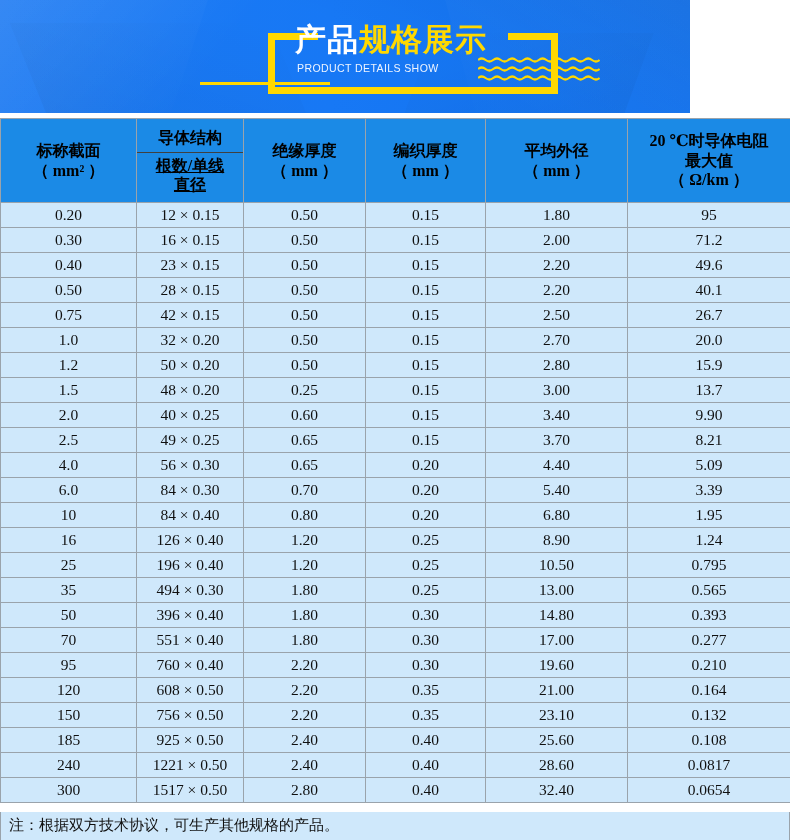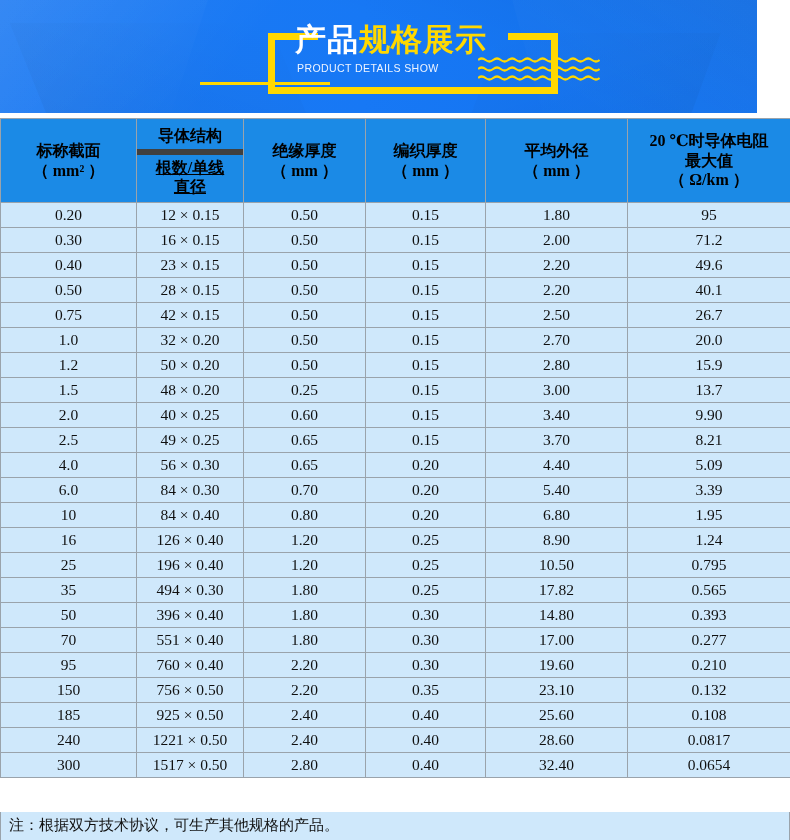--- a/index.html
+++ b/index.html
@@ -8,21 +8,21 @@
     width: 790px; height: 840px;
     background: #ffffff;
     font-family: "Liberation Serif", "DejaVu Serif", serif;
     overflow: hidden;
   }
   #page { position: relative; width: 790px; height: 840px; background:#fff; }
 
   
   .banner {
     position: relative;
-    width: 757px; height: 113px;
+    width: 690px; height: 113px;
     background:
       linear-gradient(128deg, rgba(255,255,255,0.07) 0%, rgba(255,255,255,0.00) 34%),
       linear-gradient(200deg, rgba(0,0,0,0.05) 0%, rgba(0,0,0,0.00) 42%),
       linear-gradient(90deg, #1b79f2 0%, #1778f5 48%, #1272ee 100%);
     overflow: hidden;
   }
   
   .facet { position:absolute; pointer-events:none; }
   .facet.f1 { left:-40px; top:-20px; width:230px; height:150px;
       background: linear-gradient(135deg, rgba(255,255,255,0.06), rgba(255,255,255,0));
@@ -92,21 +92,21 @@
     font-weight:bold;
     font-size:16px;
     color:#000;
     vertical-align:middle;
     line-height:1.22;
   }
   .hdr-cell { display:block; }
   .hdr-split { display:block; }
   .hdr-split .top {
     display:block; padding:3px 0 4px;
-    border-bottom:6px solid #404040;
+    border-bottom:1px solid #404040;
   }
   .hdr-split .bot { display:block; padding:3px 0 2px; line-height:1.2;text-decoration:underline; }
   .unit { font-family:"Liberation Serif","DejaVu Serif",serif; font-weight:bold; }
 
   table.spec tbody td {
     background:#cfe8fb;
     height:24px;
     line-height:24px;
     font-size:15.5px;
     font-family:"Liberation Serif","DejaVu Serif",serif;
@@ -331,21 +331,21 @@
             <td>1.20</td>
             <td>0.25</td>
             <td>10.50</td>
             <td>0.795</td>
           </tr>
           <tr>
             <td>35</td>
             <td>494 × 0.30</td>
             <td>1.80</td>
             <td>0.25</td>
-            <td>17.82</td>
+            <td>13.00</td>
             <td>0.565</td>
           </tr>
           <tr>
             <td>50</td>
             <td>396 × 0.40</td>
             <td>1.80</td>
             <td>0.30</td>
             <td>14.80</td>
             <td>0.393</td>
           </tr>
@@ -359,20 +359,28 @@
           </tr>
           <tr>
             <td>95</td>
             <td>760 × 0.40</td>
             <td>2.20</td>
             <td>0.30</td>
             <td>19.60</td>
             <td>0.210</td>
           </tr>
           <tr>
+            <td>120</td>
+            <td>608 × 0.50</td>
+            <td>2.20</td>
+            <td>0.35</td>
+            <td>21.00</td>
+            <td>0.164</td>
+          </tr>
+          <tr>
             <td>150</td>
             <td>756 × 0.50</td>
             <td>2.20</td>
             <td>0.35</td>
             <td>23.10</td>
             <td>0.132</td>
           </tr>
           <tr>
             <td>185</td>
             <td>925 × 0.50</td>

